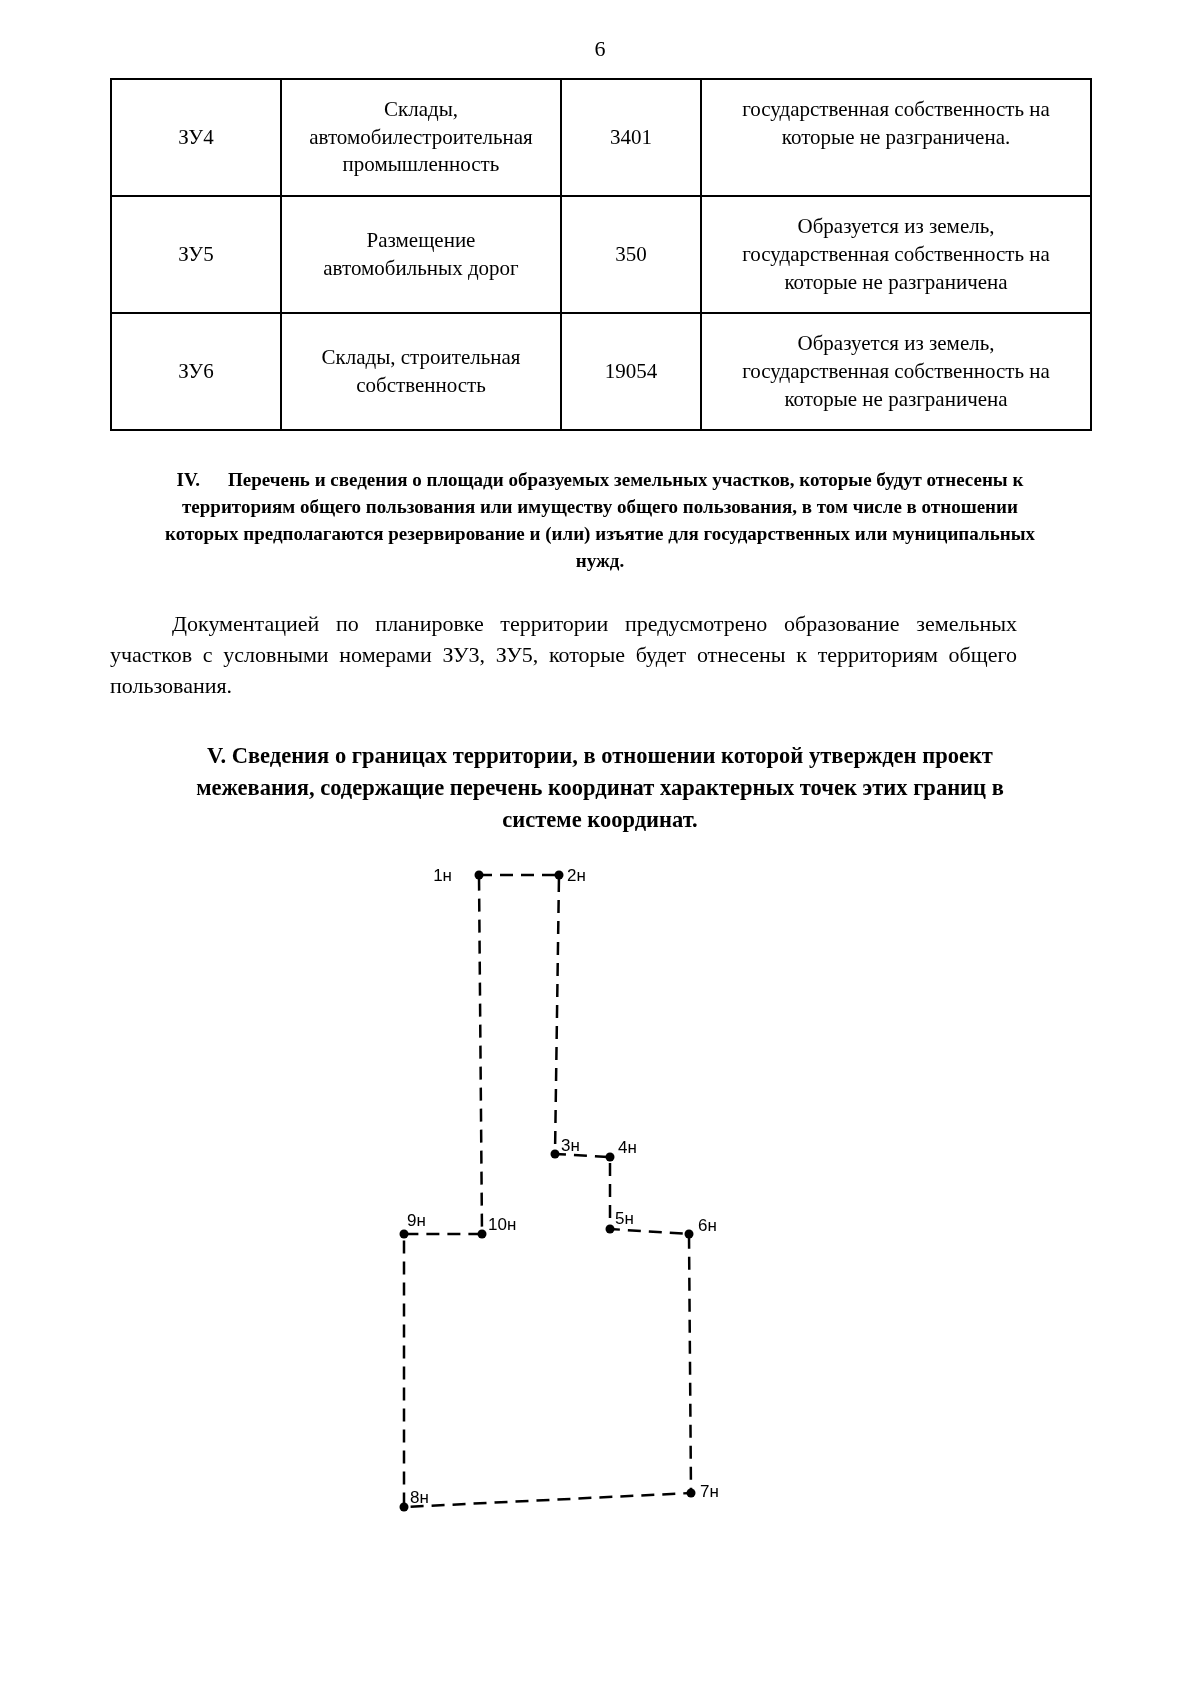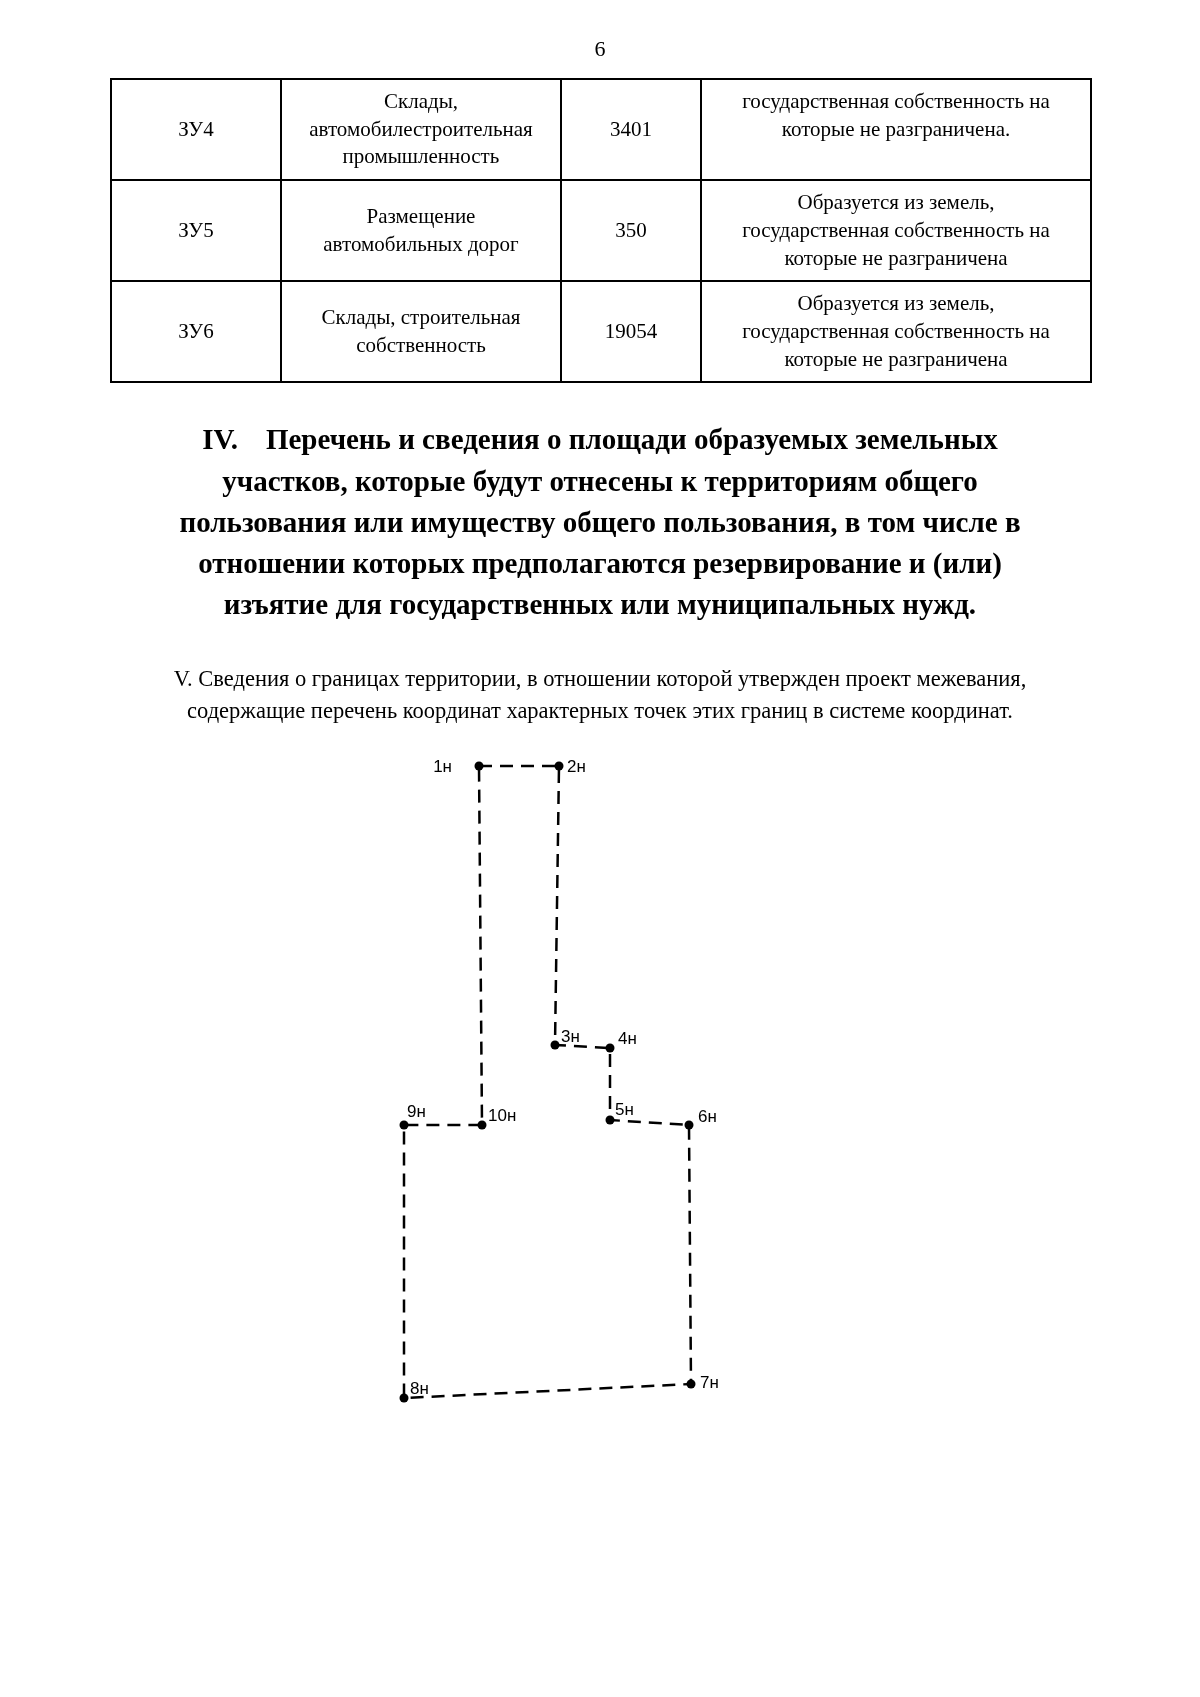--- a/index.html
+++ b/index.html
@@ -18,54 +18,54 @@
     font-size:22px;
   }
   table.parcels{
     border-collapse:collapse;
     margin:16px 0 0 110px;
     width:980px;
     table-layout:fixed;
   }
   table.parcels td{
     border:2px solid #000;
-    padding:8px 10px;
+    padding:16px 10px;
     text-align:center;
     vertical-align:middle;
     font-size:21px;
     line-height:1.32;
   }
   col.c1{width:170px}
   col.c2{width:280px}
   col.c3{width:140px}
   col.c4{width:390px}
   .pre{white-space:pre-line;}
   tr.first td.note-cell{vertical-align:top;}
   .heading{
     margin:36px auto 0 auto;
     width:880px;
     text-align:center;
     font-weight:bold;
-    font-size:29px;
+    font-size:19px;
     line-height:1.42;
   }
   .heading .num{margin-right:28px;}
   .body-par{
     margin:34px 0 0 110px;
     width:907px;
     font-size:22px;
     line-height:1.4;
     text-align:justify;
     text-indent:62px;
   }
   .heading-v{
     margin:38px auto 9px auto;
     width:880px;
     text-align:center;
-    font-weight:normal;
+    font-weight:bold;
     font-size:22.5px;
     line-height:1.42;
   }
   .diagram-wrap{
     margin-top:14px;
   }
   svg.boundary{
     display:block;
     margin-left:364px;
   }
@@ -117,20 +117,21 @@
 государственная собственность на
 которые не разграничена</td>
       </tr>
     </tbody>
   </table>
 
   <div class="heading">
     <span class="num">IV.</span><span>Перечень и сведения о площади образуемых земельных участков, которые будут отнесены к территориям общего пользования или имуществу общего пользования, в том числе в отношении которых предполагаются резервирование и (или) изъятие для государственных или муниципальных нужд.</span>
   </div>
 
+  <div class="body-par">Документацией по планировке территории предусмотрено образование земельных участков с условными номерами ЗУ3, ЗУ5, которые будет отнесены к территориям общего пользования.</div>
 
   <div class="heading-v">V. Сведения о границах территории, в отношении которой утвержден проект межевания, содержащие перечень координат характерных точек этих границ в системе координат.</div>
 
   <div class="diagram-wrap">
     <svg class="boundary" width="420" height="700" viewBox="0 0 420 700" xmlns="http://www.w3.org/2000/svg">
         <polygon points="115,25 195,25 191,304 246,307 246,379 325,384 327,643 40,657 40,384 118,384" fill="none" stroke="#000000" stroke-width="2.5" stroke-dasharray="13 8"></polygon>
         <circle cx="115" cy="25" r="4.5" fill="#000000"></circle>
         <text x="88" y="31" text-anchor="end">1н</text>
         <circle cx="195" cy="25" r="4.5" fill="#000000"></circle>
         <text x="203" y="31">2н</text>

